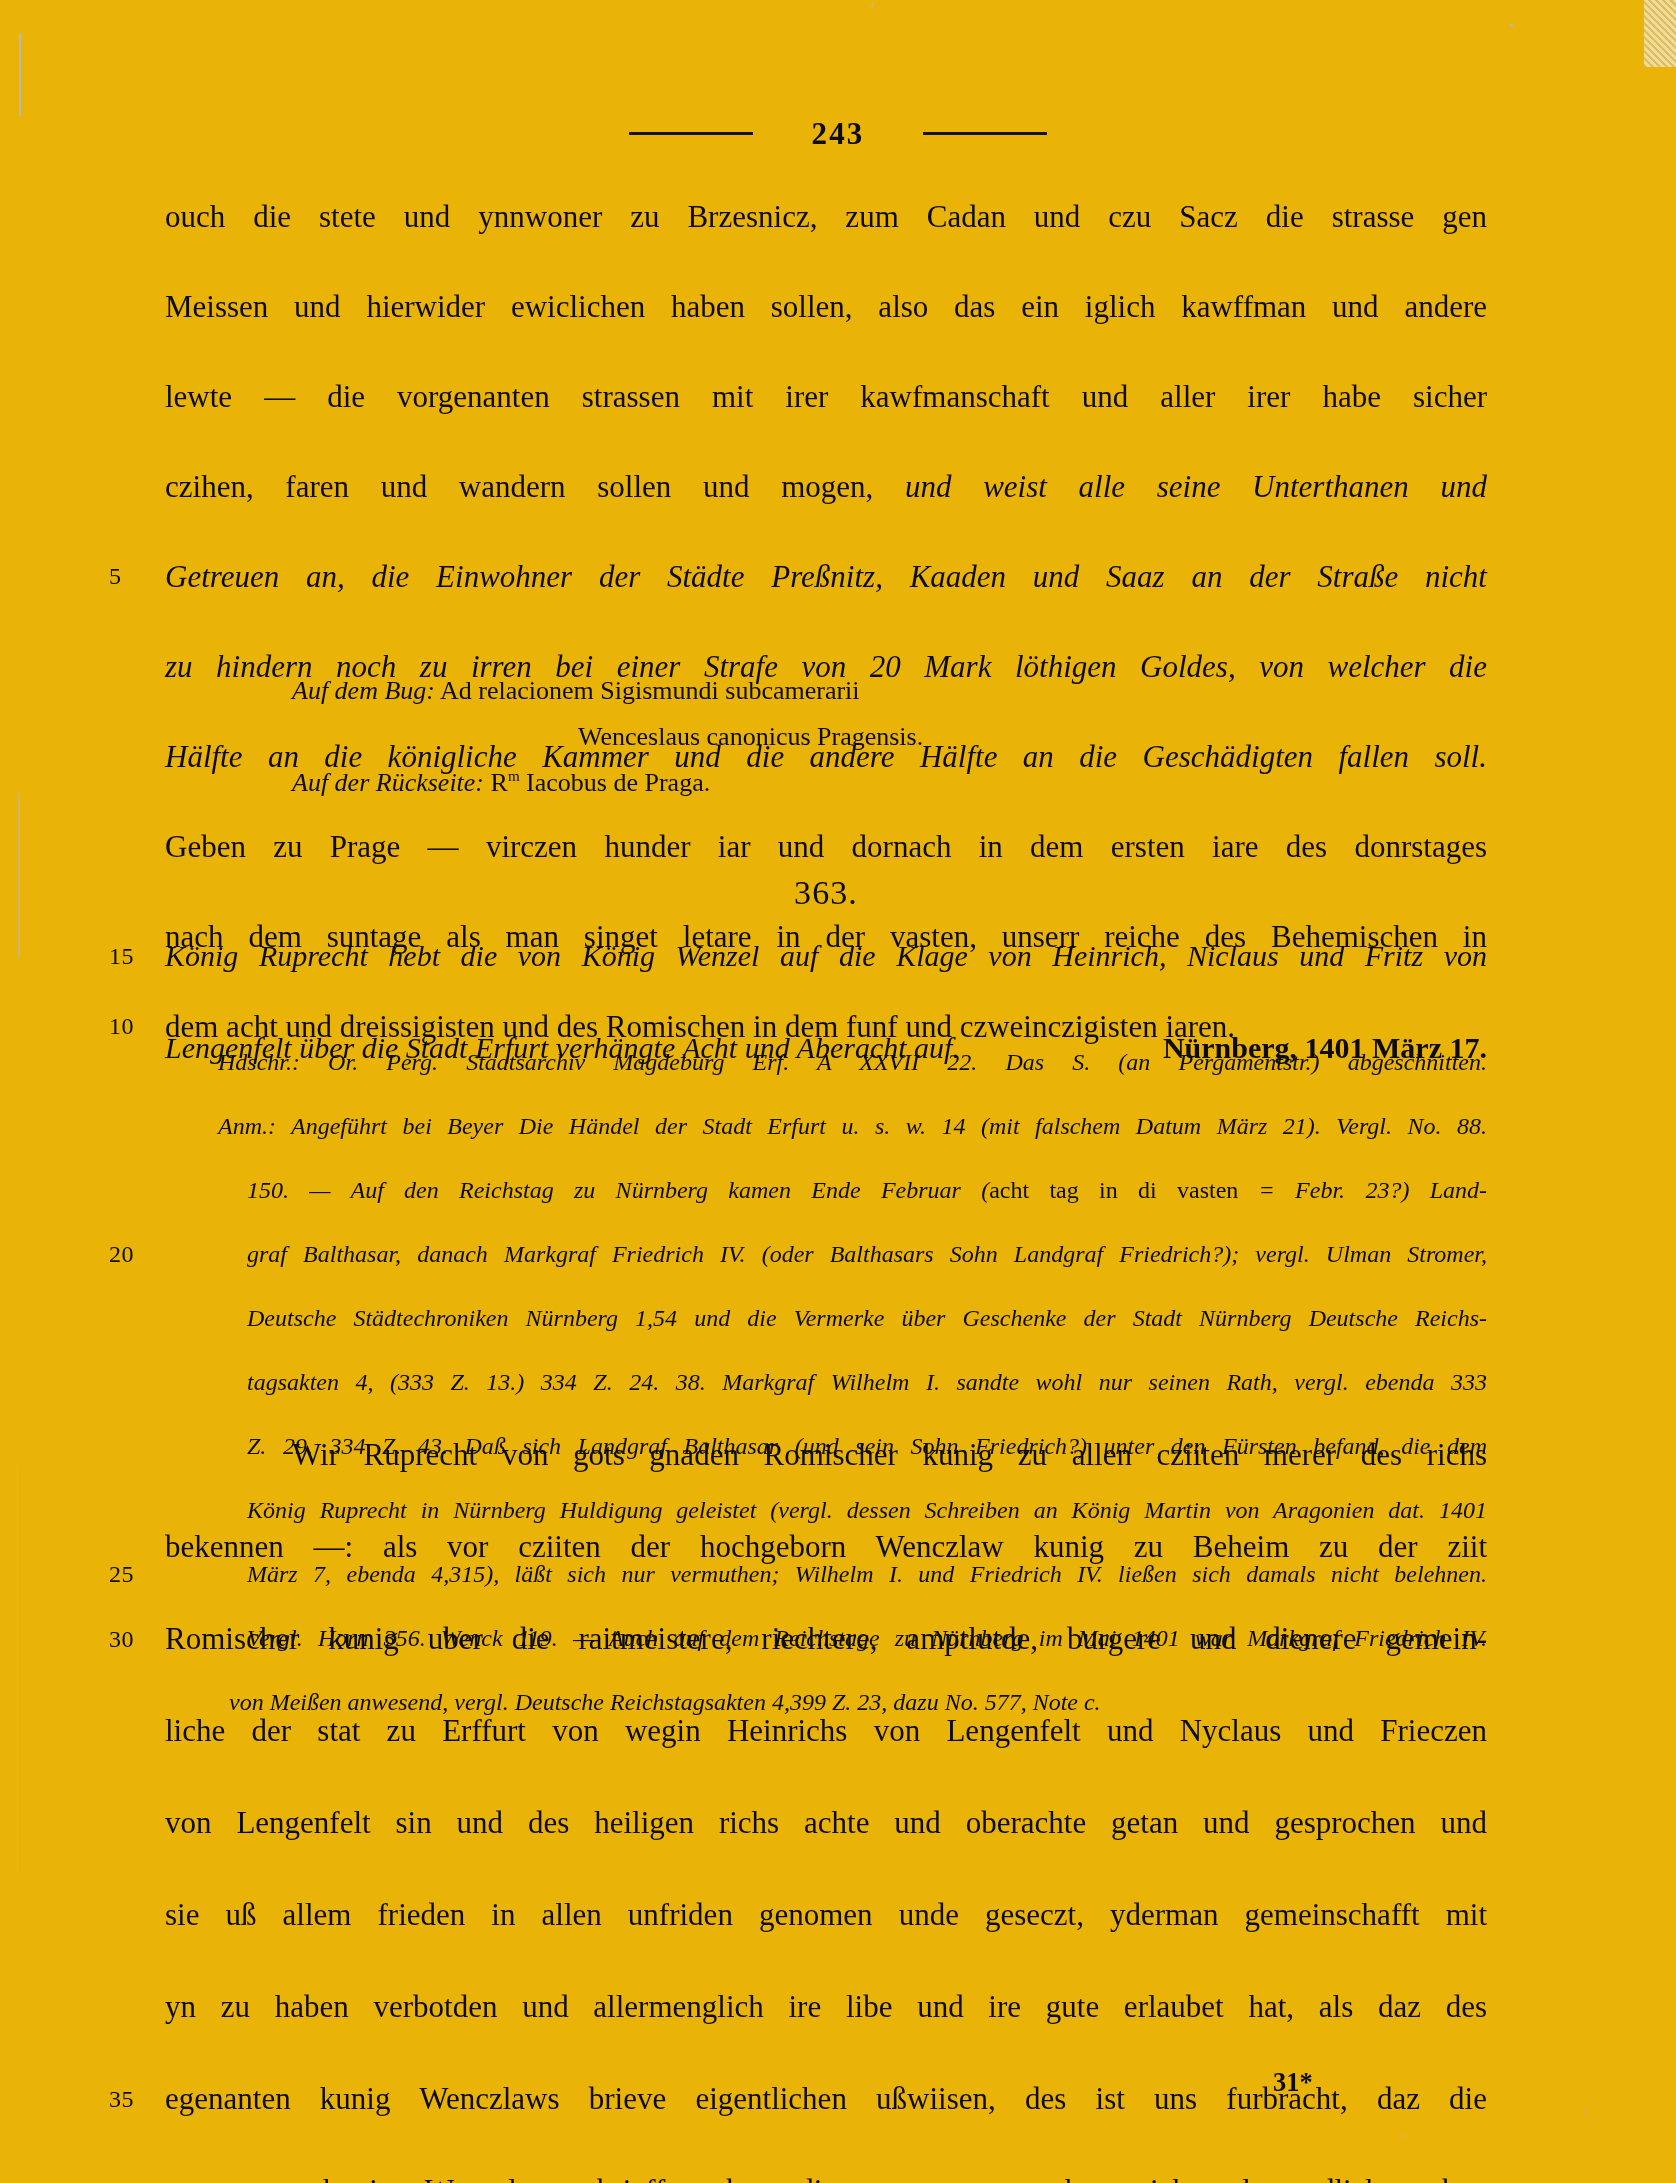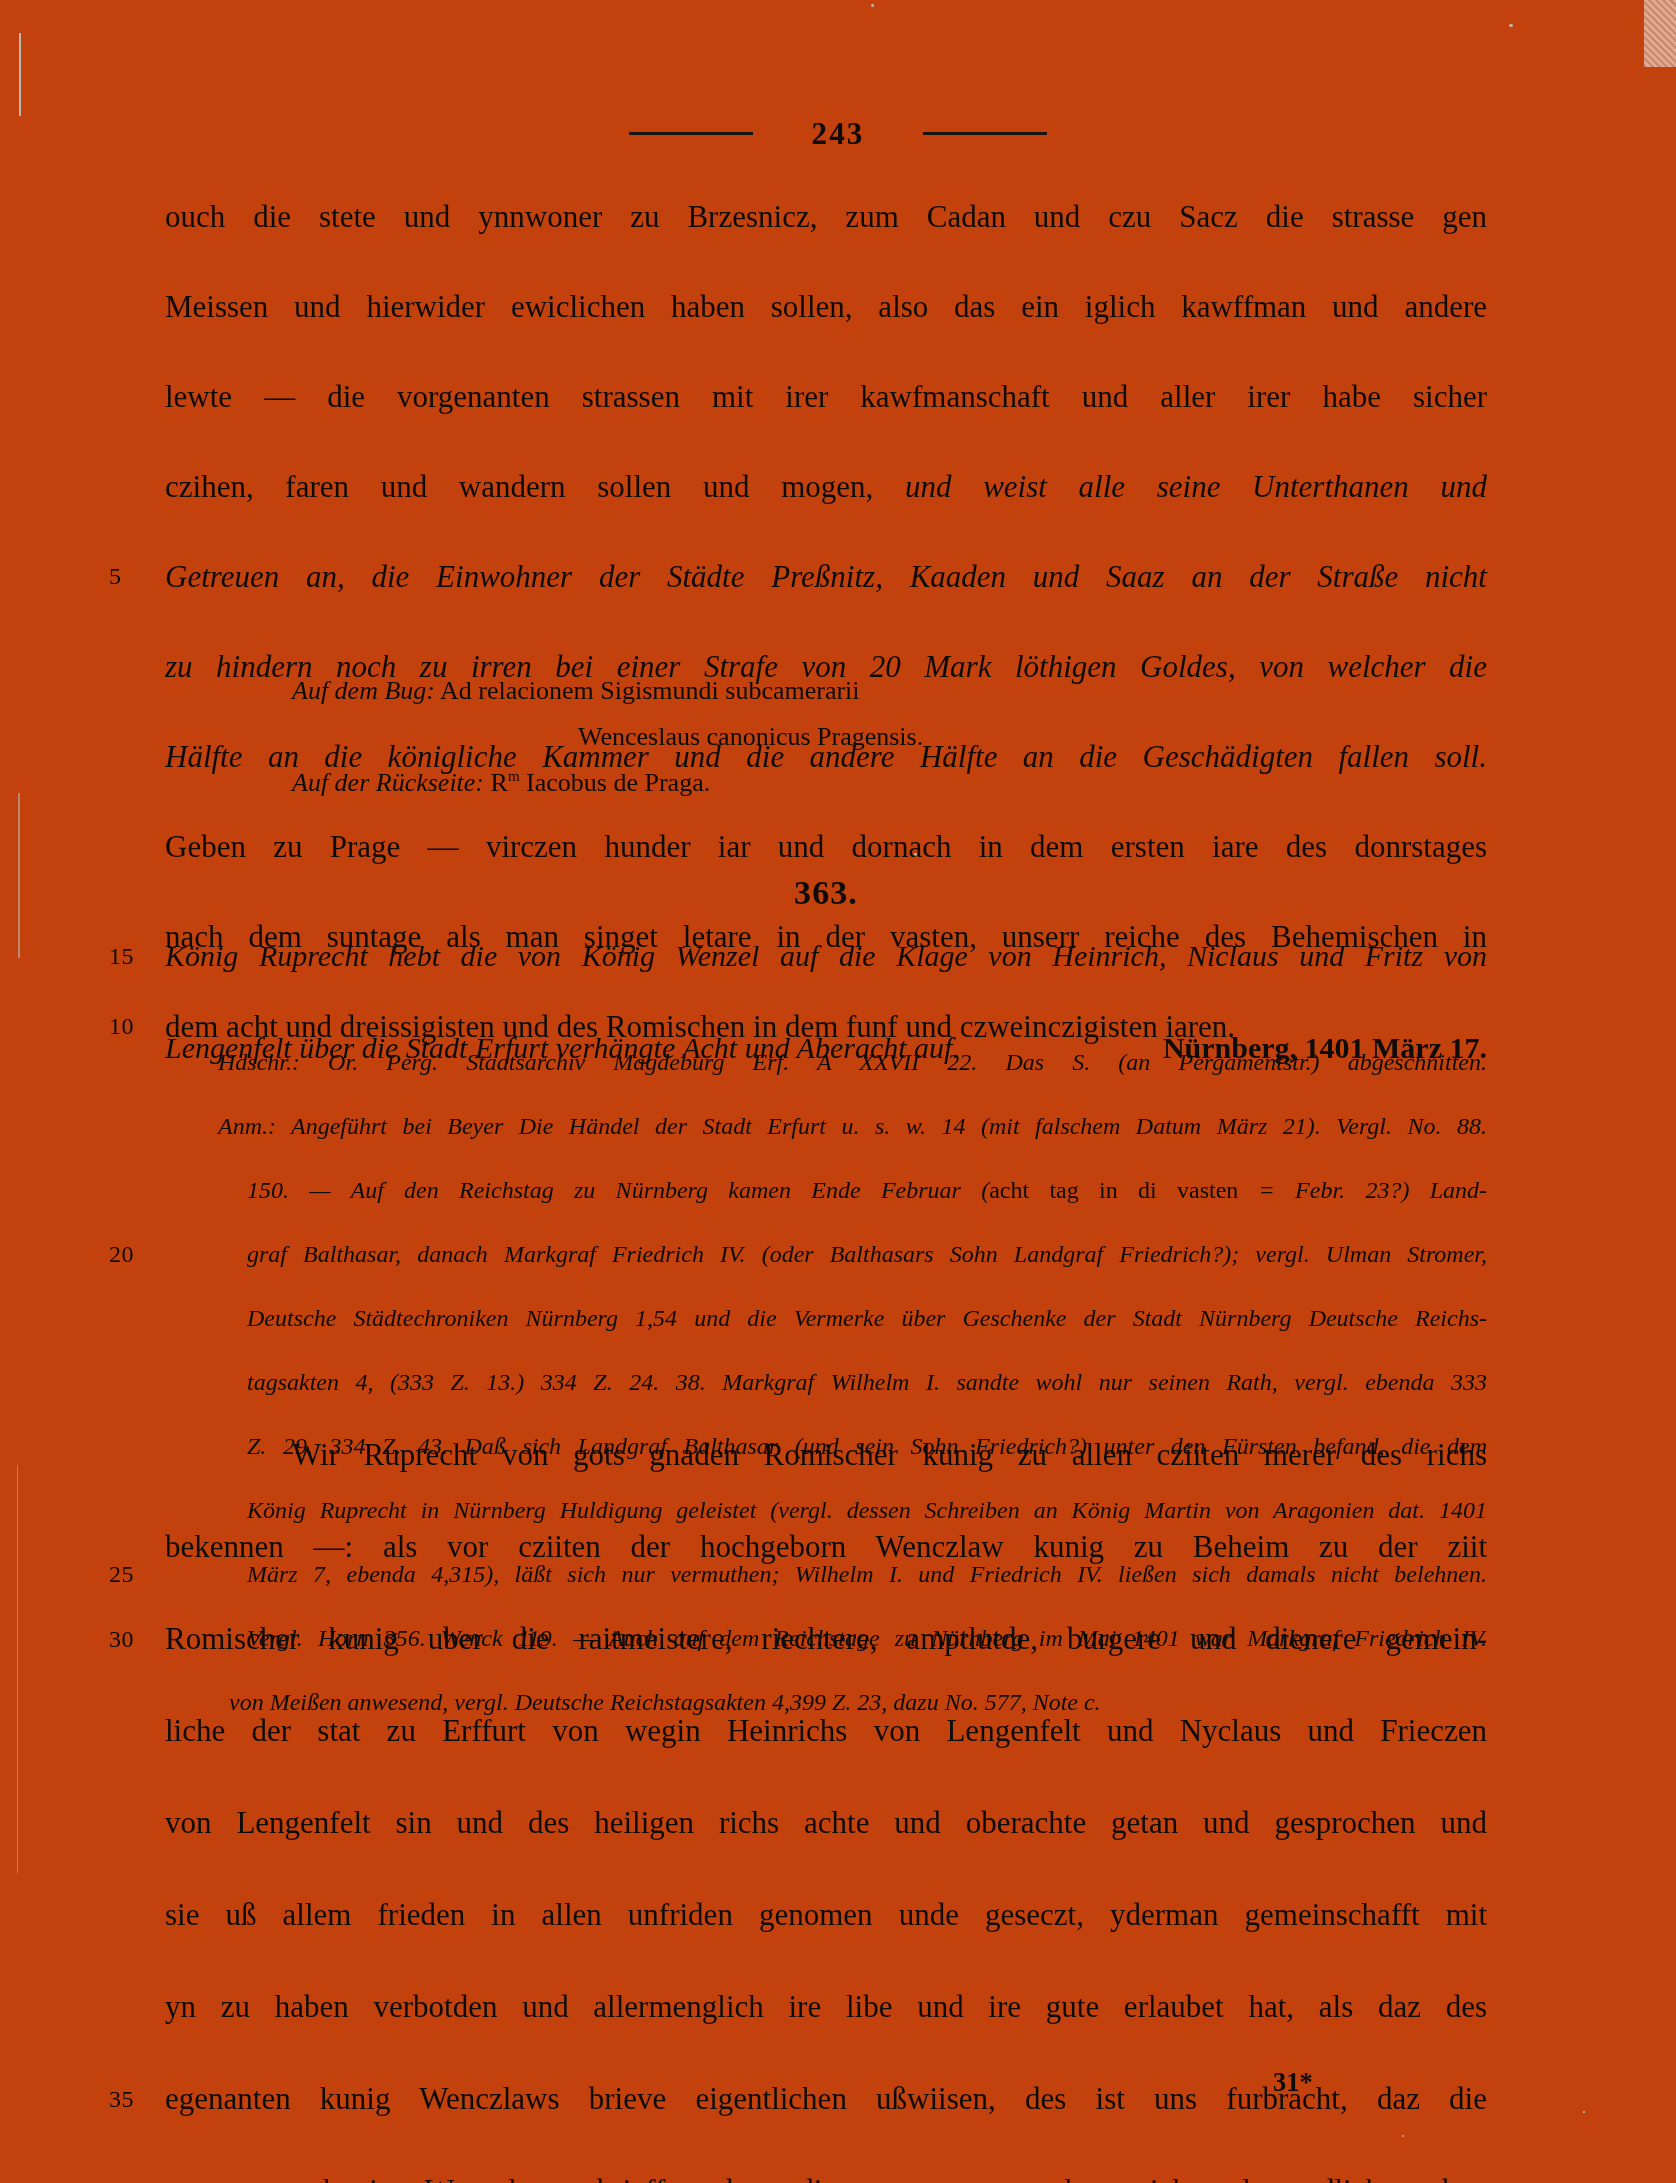--- a/index.html
+++ b/index.html
@@ -1,19 +1,19 @@
 <!DOCTYPE html>
 <html style="font-size:8.8px"><head>
 <meta charset="utf-8">
 <style>
   html,body{margin:0;padding:0;background:#e8e8e4;}
   .page{
     position:relative;
     width:1676px;height:2183px;
-    background:#c2410c;
+    background:#eab308;
     overflow:hidden;
     font-family:"Liberation Serif","DejaVu Serif",serif;
     color:#0d0c0b;
   }
   
   .pagehead{
     position:absolute;top:118px;left:0;width:100%;
     display:flex;justify-content:center;align-items:center;gap:58px;
   }
   .rule{width:124px;height:3.9px;background:#161513;}
@@ -31,21 +31,21 @@
   .jus::after{content:"";display:inline-block;width:100%;height:0;}
   .marker{
     position:absolute;left:-56px;top:0;width:44px;
     font-style:normal;font-weight:normal;font-size:24px;
     text-align:left;letter-spacing:0.6px;
   }
   .it{font-style:italic;}
   .bd{font-weight:bold;}
   .sup{vertical-align:super;font-size:58%;line-height:0;}
   .flr{float:right;}
-  .docnum-text{font-weight:bold;letter-spacing:1.1px;text-align:right;}
+  .docnum-text{font-weight:normal;letter-spacing:1.1px;text-align:right;}
   
   .sig{
     position:absolute;left:1273px;top:2067px;
     font-size:26.4px;font-weight:bold;
   }
   
   .art{position:absolute;background:#b9b9b3;}
   .art.v{width:1.7px;}
   .art.dot{border-radius:50%;}
   .art.noise{

